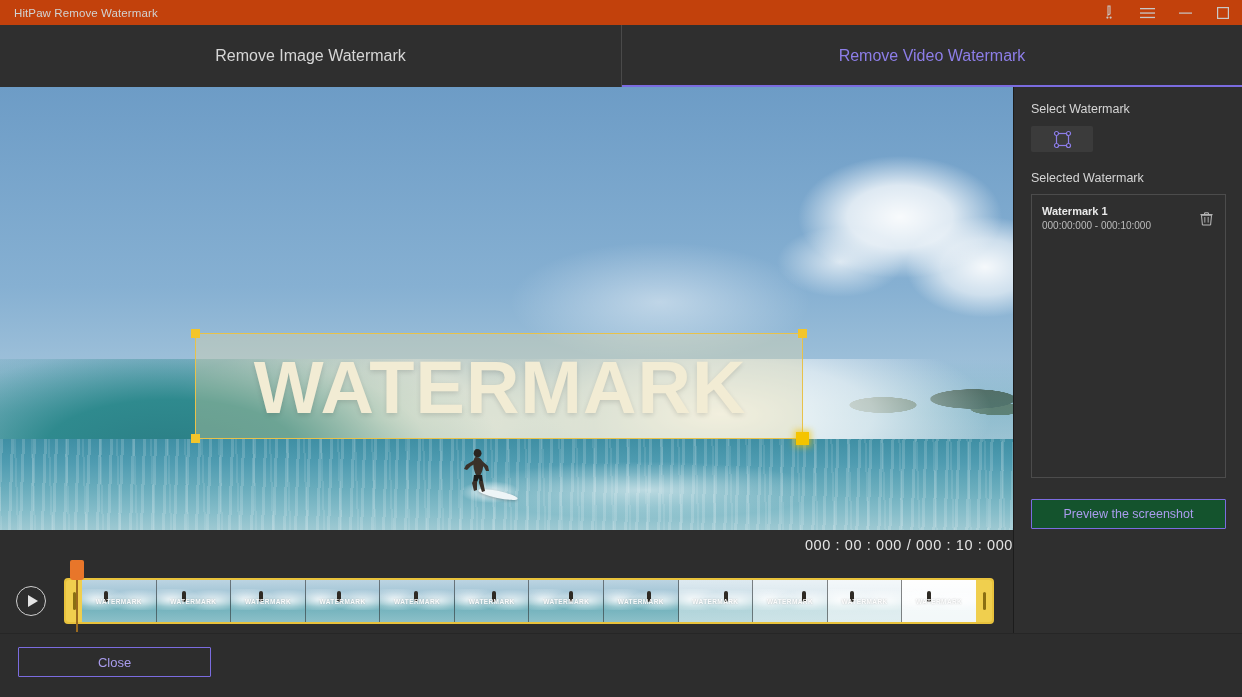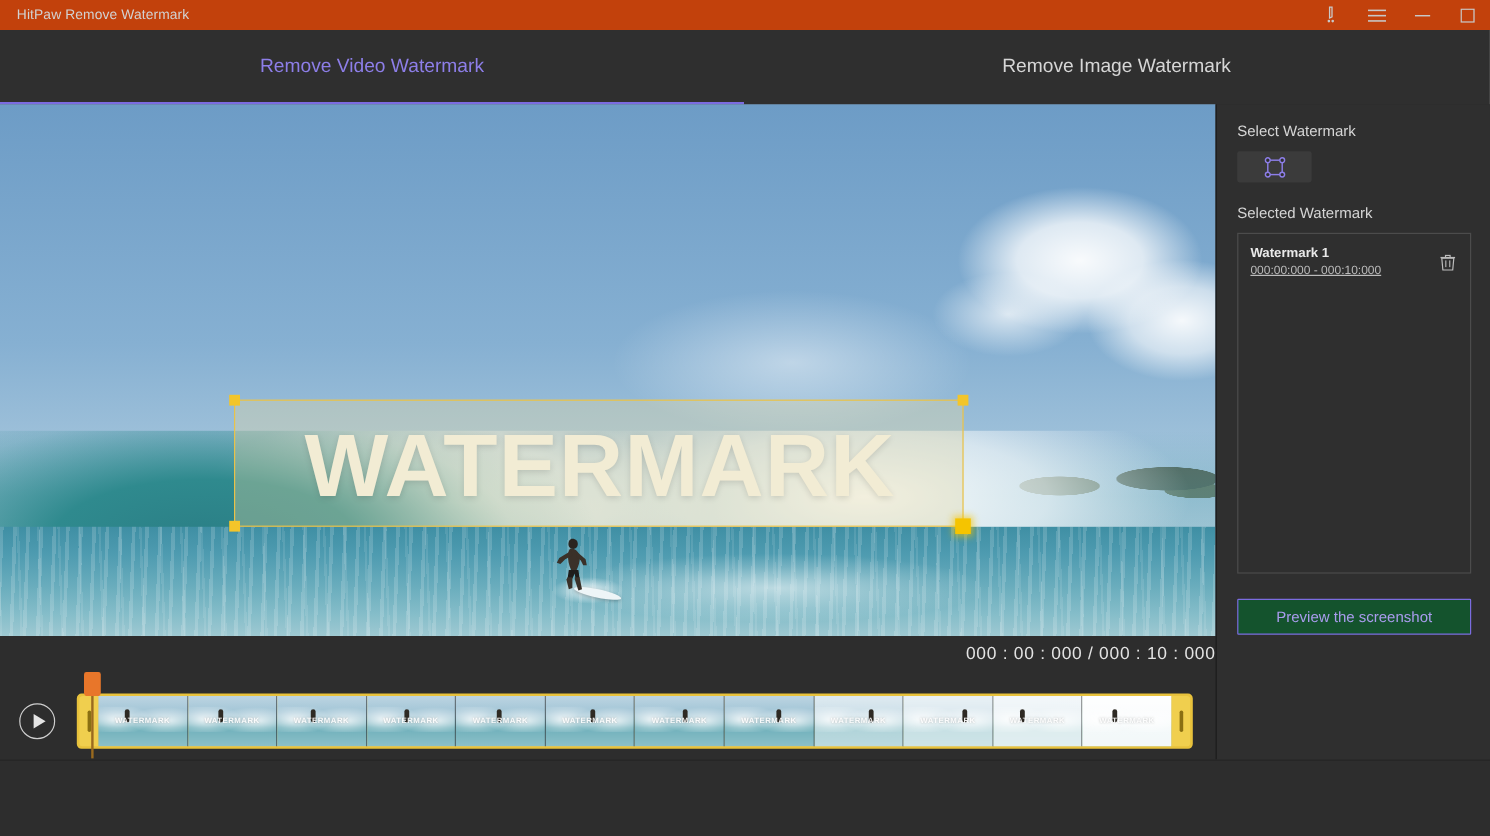--- a/index.html
+++ b/index.html
@@ -274,21 +274,21 @@
     border: 1px solid #4c4c4c;
     padding: 10px 10px 0 10px;
   }
   .wm-item { display: flex; align-items: flex-start; }
   .wm-item-texts { flex: 1 1 auto; }
   .wm-item-title {
     font-size: 11px; font-weight: bold; color: #e9e9e9;
     margin-bottom: 3px;
   }
   .wm-item-range {
-    font-size: 10px; color: #bcbcbc; text-decoration: underline;
+    font-size: 10px; color: #bcbcbc;
   }
   .trash-btn {
     width: 18px; height: 18px; margin-top: 5px;
     display: flex; align-items: center; justify-content: center;
     color: #bdbdbd;
   }
   .preview-btn {
     margin-top: 21px;
     width: 195px; height: 30px;
     border: 1px solid #7b6ce0;
@@ -355,25 +355,25 @@
       </div>
       <div class="tb-btn">
         <svg width="12" height="12" viewBox="0 0 12 12">
           <rect x="0.6" y="0.6" width="10.8" height="10.8" fill="none" stroke="#c8c8c8" stroke-width="1.2"></rect>
         </svg>
       </div>
     </div>
   </div>
 
   <div class="tabs">
+    <div class="tab left">
+      <span>Remove Image Watermark</span>
+    </div>
     <div class="tab right active">
       <span>Remove Video Watermark</span>
-    </div>
-    <div class="tab left">
-      <span>Remove Image Watermark</span>
     </div>
   </div>
 
   <div class="stage">
     <div class="sky"></div>
     <div class="headland"></div>
     <div class="wave"></div>
     <div class="ocean"></div>
     <div class="ocean-sheen"></div>
     <div class="spray"></div>
@@ -510,15 +510,18 @@
         </div>
       </div>
     </div>
 
     <div class="preview-btn">
       <span>Preview the screenshot</span>
     </div>
   </div>
 
   <div class="footer">
+    <div class="close-btn">
+      <span>Close</span>
+    </div>
   </div>
 
 </div>
 
 </body></html>

